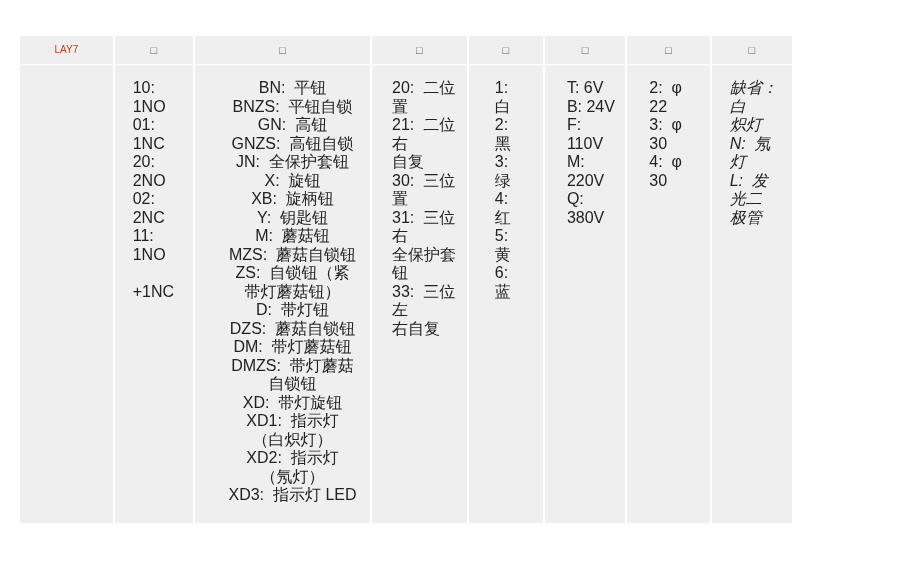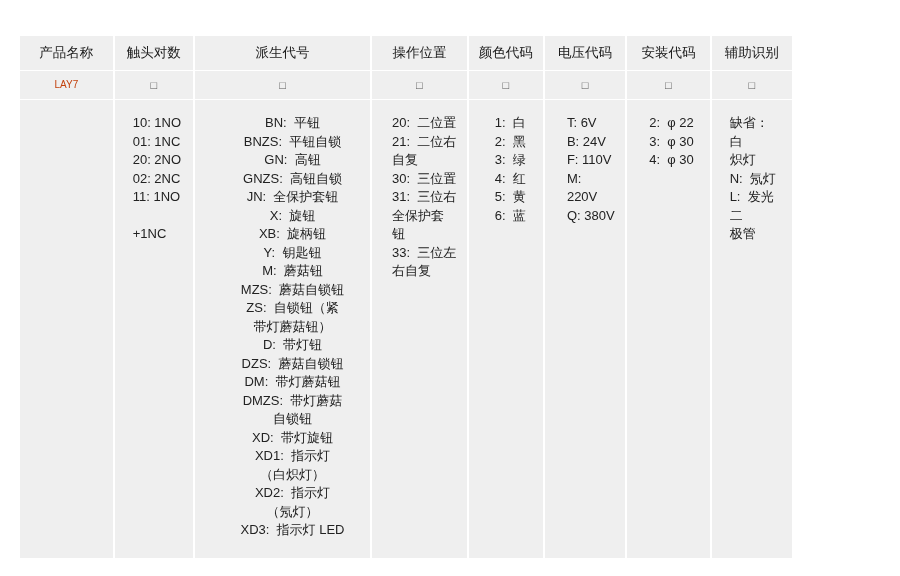--- a/index.html
+++ b/index.html
@@ -46,21 +46,21 @@
     vertical-align: middle;
     font-size: 13px;
     border-bottom: 1px solid #ffffff;
   }
   tr.code-row td.square-cell {
     font-size: 11px;
     color: #555555;
   }
   tr.body-row td {
     padding: 14px 10px 18px 12px;
-    font-size: 13px;
+    font-size: 16px;
     line-height: 18.5px;
   }
   tr.body-row td.col-name,
   tr.body-row td.col-contacts {
     padding-top: 14px;
   }
   .cell-lines div {
     white-space: pre-wrap;
   }
   .col-name     { width: 90px; }
@@ -79,43 +79,33 @@
   td.col-mount .cell-lines,
   td.col-aux .cell-lines {
     text-align: left;
   }
   td.col-contacts .cell-lines { padding-left: 6px; }
   td.col-derive .cell-lines   { padding-left: 18px; text-align: center; }
   td.col-position .cell-lines { padding-left: 8px; }
   td.col-color .cell-lines    { padding-left: 14px; }
   td.col-voltage .cell-lines  { padding-left: 10px; }
   td.col-mount .cell-lines    { padding-left: 10px; }
-  td.col-aux .cell-lines      { padding-left: 6px; }
+  td.col-aux .cell-lines      { padding-left: 6px; font-style: italic; }
   .product-value {
     text-align: center;
     font-size: 10px;
     color: #c2410c;
   }
 </style>
 </head>
 <body>
 
 <div id="table-wrap">
   <table class="spec-table">
     <tbody>
-        <tr class="header-row">
-      <th class="col-name">产品名称</th>
-      <th class="col-contacts">触头对数</th>
-      <th class="col-derive">派生代号</th>
-      <th class="col-position">操作位置</th>
-      <th class="col-color">颜色代码</th>
-      <th class="col-voltage">电压代码</th>
-      <th class="col-mount">安装代码</th>
-      <th class="col-aux">辅助识别</th>
-    </tr>
     <tr class="code-row">
       <td class="col-name">
         <div class="product-value">LAY7</div>
       </td>
       <td class="col-contacts square-cell">□</td>
       <td class="col-derive square-cell">□</td>
       <td class="col-position square-cell">□</td>
       <td class="col-color square-cell">□</td>
       <td class="col-voltage square-cell">□</td>
       <td class="col-mount square-cell">□</td>

